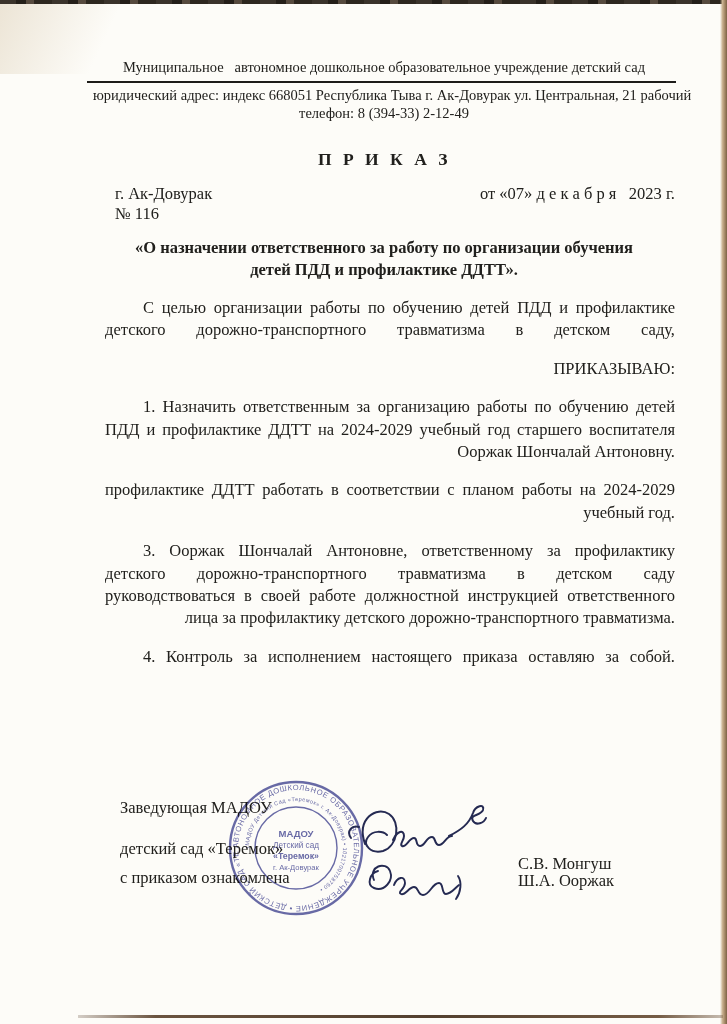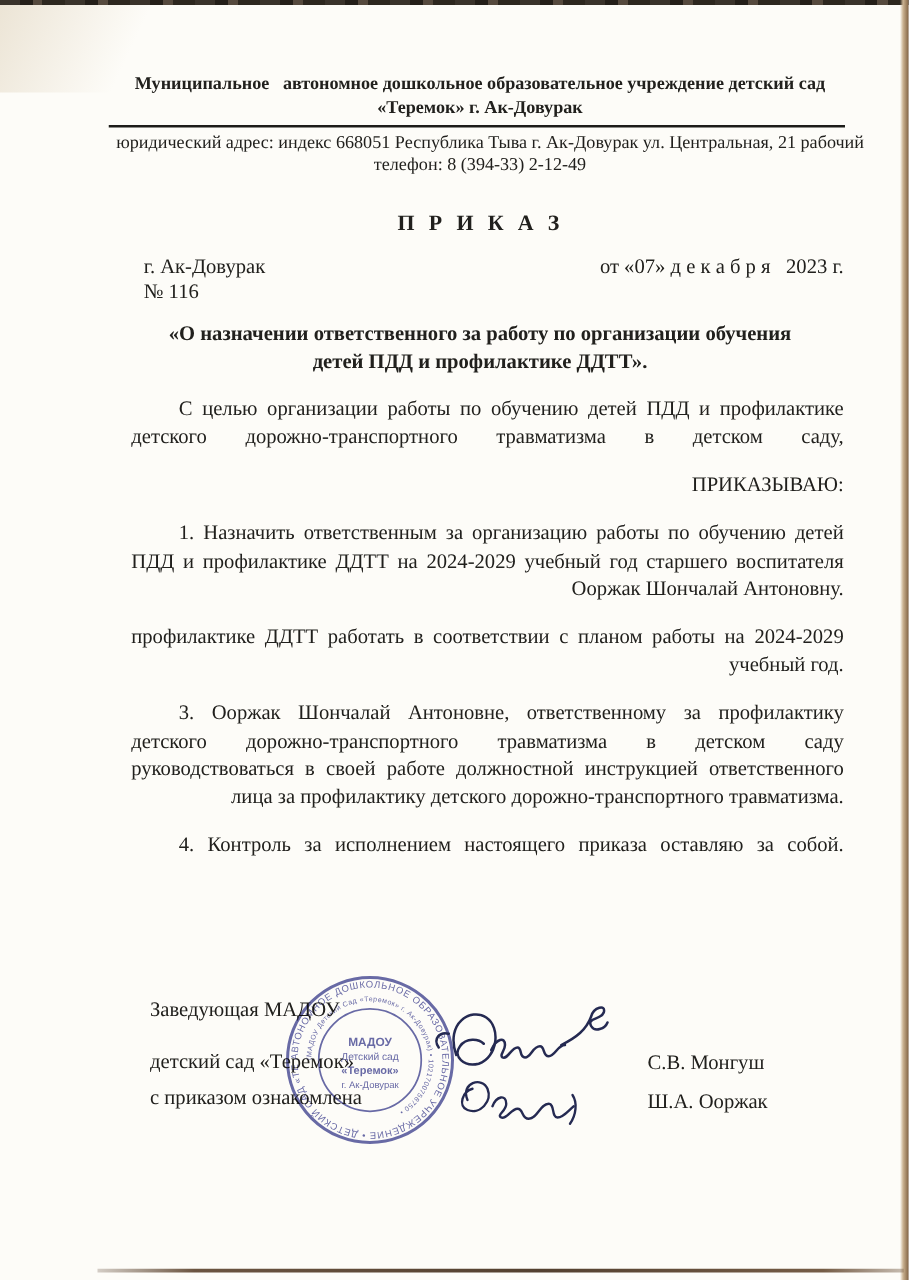--- a/index.html
+++ b/index.html
@@ -11,21 +11,21 @@
   
   .edge-top{position:absolute;left:0;top:0;width:727px;height:4px;
     background:repeating-linear-gradient(90deg,#3a332b 0 16px,#241f19 16px 26px,#564a3e 26px 34px,#2d271f 34px 52px);}
   .edge-right{position:absolute;right:0;top:0;width:7px;height:1024px;
     background:linear-gradient(to right,rgba(231,217,194,0),#cbb392 35%,#977a59 80%,#7c6249);}
   .edge-bottom{position:absolute;left:78px;right:4px;top:1015px;height:3px;
     background:linear-gradient(90deg,rgba(90,66,48,.25),#6b5440 12%,#53402f 55%,#755c45 90%,rgba(117,92,69,.4));}
   .corner-shade{position:absolute;left:0;top:4px;width:170px;height:70px;
     background:linear-gradient(115deg,rgba(222,209,185,.55),rgba(222,209,185,0) 60%);}
   .content{position:absolute;left:93px;top:58px;width:582px;}
-  .org-line{text-align:center;font-weight:bold;font-size:14.5px;line-height:19px;white-space:pre;}
+  .org-line{text-align:center;font-weight:normal;font-size:14.5px;line-height:19px;white-space:pre;}
   .rule{border:0;border-top:2.5px solid #1d1c19;margin:4px 0 3px -6px;width:589px;}
   .addr-line{text-align:center;font-size:14.5px;line-height:18px;white-space:pre;}
   .doc-type{text-align:center;font-weight:bold;font-size:17.5px;letter-spacing:2.5px;word-spacing:2px;margin-top:27px;}
   .meta-row{display:flex;justify-content:space-between;margin-top:14px;font-size:16.5px;padding-left:22px;}
   .date{white-space:pre;}
   .number{padding-left:22px;font-size:16.5px;}
   .title{margin-top:13px;text-align:center;font-weight:bold;font-size:16.5px;line-height:22px;}
   .block{margin-top:16px;font-size:16.5px;line-height:22.4px;}
   .block .tl{text-align:right;}
   .block .tl.jl{text-align:justify;text-align-last:justify;margin-left:12px;}
@@ -41,21 +41,20 @@
 <body>
 
 <div class="edge-top"></div>
 <div class="edge-right"></div>
 <div class="edge-bottom"></div>
 <div class="corner-shade"></div>
 
 <div class="content">
 
   <div class="org-line">Муниципальное   автономное дошкольное образовательное учреждение детский сад</div>
-  <div class="org-line">«Теремок» г. Ак-Довурак</div>
   <hr class="rule">
   <div class="addr-line">юридический адрес: индекс 668051 Республика Тыва г. Ак-Довурак ул. Центральная, 21 рабочий</div>
   <div class="addr-line">телефон: 8 (394-33) 2-12-49</div>
 
   <div class="doc-type">П Р И К А З</div>
 
   <div class="meta-row">
     <span>г. Ак-Довурак</span>
     <span class="date">от «07» д е к а б р я   2023 г.</span>
   </div>
@@ -93,21 +92,21 @@
       <div class="tl jl ind">4. Контроль за исполнением настоящего приказа оставляю за собой.</div>
     </div>
 </div>
 
 <div class="sig-area">
 
   <div class="sig-label" style="top:20px">Заведующая МАДОУ</div>
   <div class="sig-label" style="top:61px">детский сад «Теремок»</div>
   <div class="sig-label" style="top:90px">с приказом ознакомлена</div>
 
-  <div class="sig-name" style="top:62px">С.В. Монгуш</div>
+  <div class="sig-name" style="top:76px">С.В. Монгуш</div>
   <div class="sig-name" style="top:93px">Ш.А. Ооржак</div>
 
   <svg class="stamp" viewBox="0 0 140 140">
     <g fill="none" stroke="#5c5ea3">
       <circle cx="70" cy="70" r="66" stroke-width="2.4"></circle>
       <circle cx="70" cy="70" r="41" stroke-width="1.4"></circle>
     </g>
     <defs>
       <path id="ringO" d="M 12,70 a 58,58 0 1,1 116,0 a 58,58 0 1,1 -116,0" fill="none"></path>
       <path id="ringI" d="M 23,70 a 47,47 0 1,1 94,0 a 47,47 0 1,1 -94,0" fill="none"></path>

